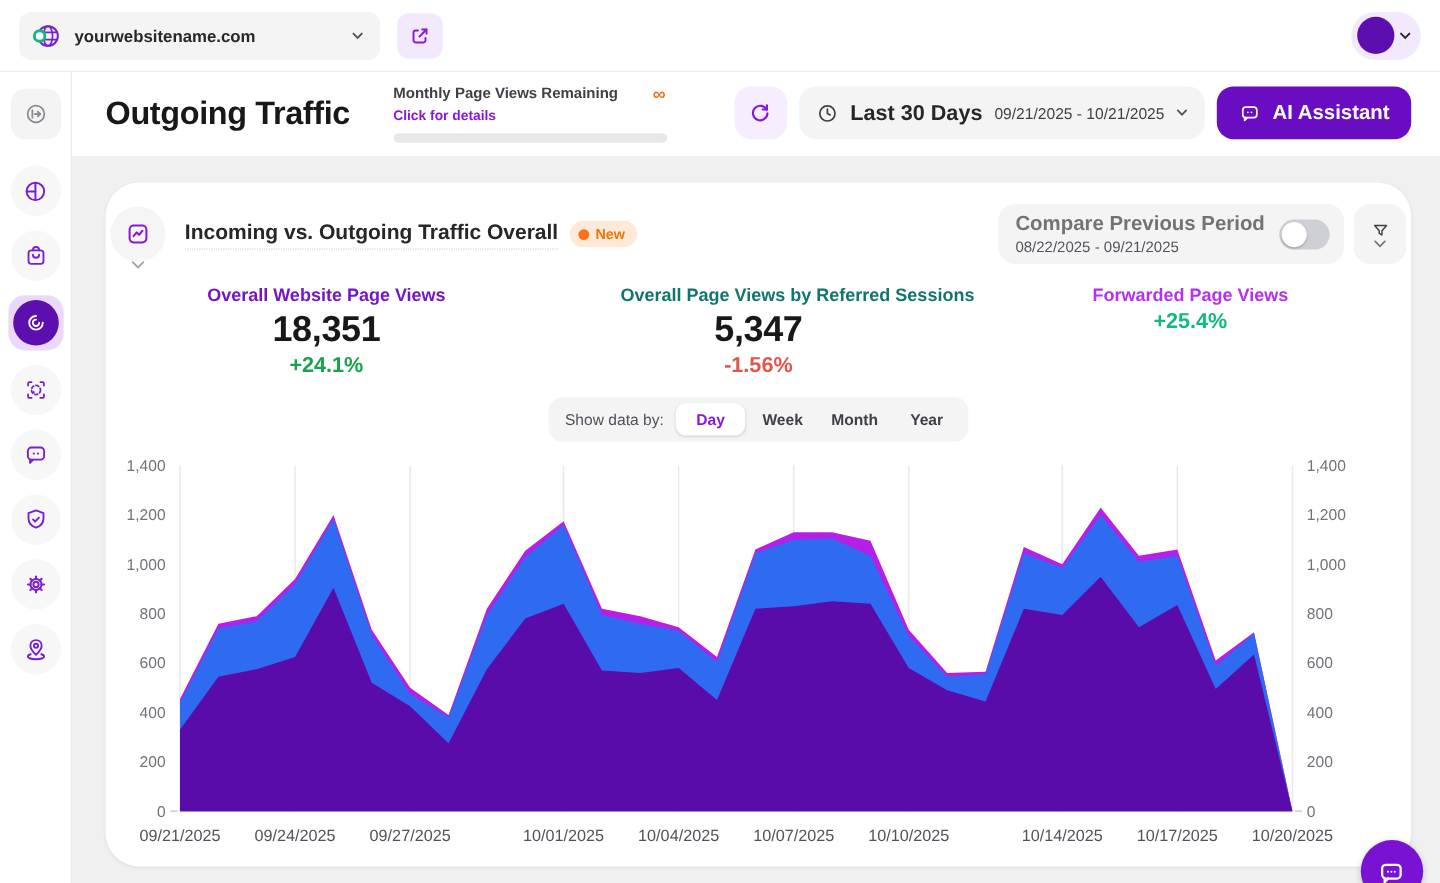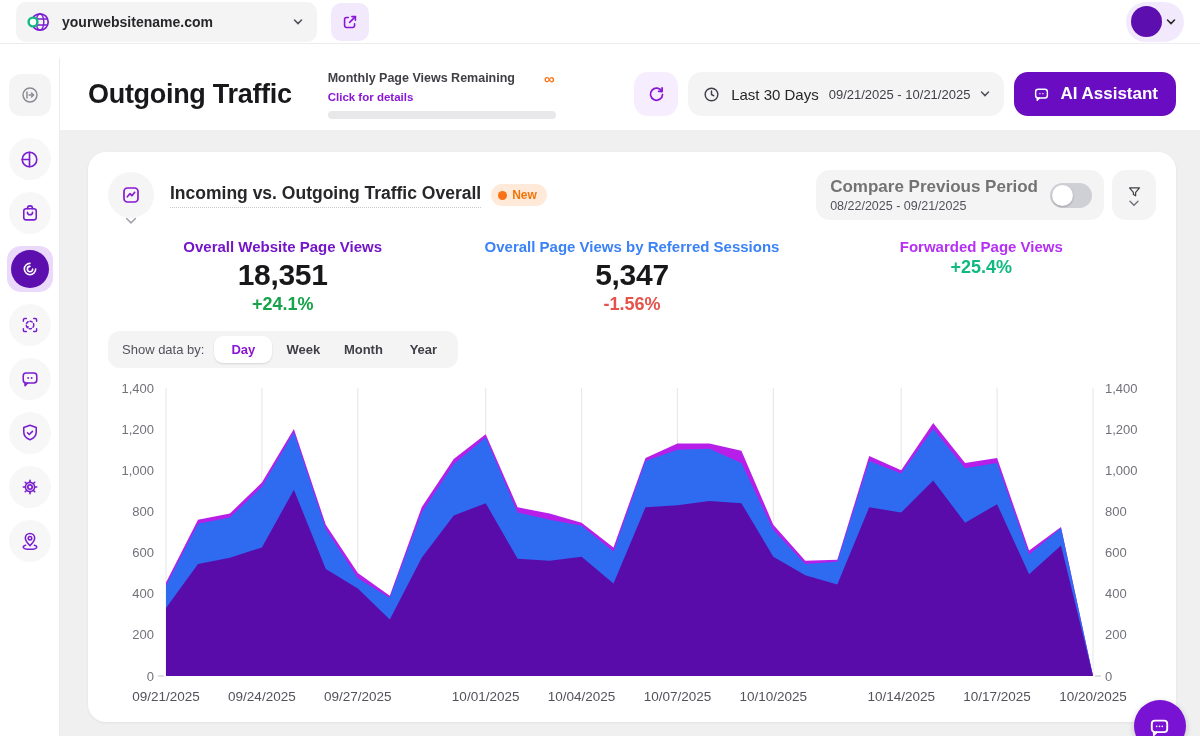--- a/index.html
+++ b/index.html
@@ -1,20 +1,20 @@
 <!DOCTYPE html>
 <html><head>
 <meta charset="utf-8">
 <style>
   * { margin:0; padding:0; box-sizing:border-box; }
   html,body { width:1200px; height:736px; overflow:hidden; background:#fff;
     font-family:"Liberation Sans", sans-serif; color:#1b1b1f; }
 
   
-  .topbar { position:absolute; left:0; top:0; width:1200px; height:44px; background:#fff;
+  .topbar { position:absolute; left:0; top:0; width:1200px; height:60px; background:#fff;
     border-bottom:1px solid #ececef; display:flex; align-items:center; padding:0 16px; z-index:5; }
   .site-pill { display:flex; align-items:center; gap:10px; background:#f4f4f5; border-radius:10px;
     height:40px; padding:0 14px 0 10px; cursor:pointer; }
   .site-pill .label { font-size:14px; font-weight:700; color:#27272a; margin-right:70px; }
   .icon-btn-lav { width:38px; height:38px; border-radius:10px; background:#f3e9fd; display:flex;
     align-items:center; justify-content:center; margin-left:14px; cursor:pointer; }
   .avatar-pill { margin-left:auto; background:#f3e9fd; border-radius:20px; height:40px; padding:0 8px 0 5px;
     display:flex; align-items:center; gap:4px; cursor:pointer; }
   .avatar-circle { width:31px; height:31px; border-radius:50%; background:#5c0eae; }
 
@@ -37,29 +37,29 @@
   .quota-top { display:flex; align-items:center; justify-content:space-between; }
   .quota-label { font-size:12.5px; font-weight:700; color:#3f3f46; }
   .quota-inf { font-size:15px; font-weight:800; color:#f97316; letter-spacing:1px; }
   .quota-link { font-size:11.5px; font-weight:600; color:#8b17d6; cursor:pointer; margin-top:1px; display:inline-block; }
   .quota-bar { margin-top:6px; height:8px; border-radius:4px; background:#e8e8ea; }
   .hdr-right { margin-left:auto; display:flex; align-items:center; gap:10px; }
   .refresh-btn { width:44px; height:44px; border-radius:14px; background:#f6eefe; display:flex;
     align-items:center; justify-content:center; cursor:pointer; }
   .date-pill { height:44px; border-radius:14px; background:#f4f4f5; display:flex; align-items:center;
     gap:10px; padding:0 14px; cursor:pointer; }
-  .date-pill .main { font-size:15px; font-weight:400; color:#27272a; }
+  .date-pill .main { font-size:18px; font-weight:700; color:#27272a; }
   .date-pill .range { font-size:13px; color:#3f3f46; }
   .ai-btn { height:44px; border-radius:14px; background:#6a0dc2; color:#fff; display:flex; align-items:center;
     gap:9px; padding:0 18px; font-size:17px; font-weight:700; cursor:pointer; }
 
   
   .content { position:absolute; left:60px; top:130px; width:1140px; height:606px; background:#f0f0f1; }
   .card { position:absolute; left:28px; top:22px; width:1088px; height:570px; background:#fff;
-    border-radius:18px; box-shadow:0 1px 3px rgba(0,0,0,.06); padding:18px 20px; }
+    border-radius:28px; box-shadow:0 1px 3px rgba(0,0,0,.06); padding:18px 4px; }
 
   .card-head { display:flex; align-items:center; }
   .chip { width:46px; height:46px; border-radius:50%; background:#f5f5f6; position:relative;
     display:flex; align-items:center; justify-content:center; cursor:pointer; }
   .chip .chev { position:absolute; left:50%; bottom:-7px; transform:translateX(-50%); color:#a1a1aa; }
   .card-title { font-size:17.5px; font-weight:700; color:#27272a; margin-left:16px;
     border-bottom:1.5px dotted #c9c9cf; padding-bottom:3px; cursor:default; }
   .new-badge { margin-left:10px; background:#ffe9d8; border-radius:12px; height:22px; display:flex;
     align-items:center; gap:5px; padding:0 10px 0 7px; font-size:12px; font-weight:700; color:#f1750c; }
   .new-badge .dot { width:9px; height:9px; border-radius:50%; background:#f97316; }
@@ -74,21 +74,21 @@
   .filter-btn { width:44px; height:50px; border-radius:14px; background:#f4f4f5; display:flex;
     flex-direction:column; align-items:center; justify-content:center; cursor:pointer; gap:1px; }
   .filter-btn .chev { color:#71717a; margin-top:-2px; }
 
   .metrics { display:flex; margin-top:18px; }
   .metric { flex:1; text-align:center; }
   .metric-title { font-size:15px; font-weight:700; }
   .metric-value { font-size:30px; font-weight:650; color:#18181b; margin-top:3px; letter-spacing:-.3px; }
   .metric-delta { font-size:18px; font-weight:600; margin-top:2px; }
 
-  .showdata-row { display:flex; justify-content:flex-start; margin-top:16px; }
+  .showdata-row { display:flex; justify-content:center; margin-top:16px; }
   .showdata { background:#f4f4f5; border-radius:12px; height:37px; display:flex; align-items:center;
     padding:0 6px 0 14px; gap:2px; }
   .showdata-label { font-size:13px; color:#52525b; margin-right:8px; }
   .sd-tab { min-width:58px; height:27px; display:flex; align-items:center; justify-content:center;
     font-size:13px; font-weight:600; color:#3f3f46; border-radius:9px; cursor:pointer; padding:0 8px; }
   .sd-tab.active { background:#fff; color:#8b17d6; box-shadow:0 1px 2px rgba(0,0,0,.12); }
 
   .chart-wrap { margin-top:8px; }
   svg text { font-family:"Liberation Sans", sans-serif; }
 
@@ -282,21 +282,21 @@
       </div>
     </div>
 
     <div class="metrics">
       <div class="metric">
         <div class="metric-title" style="color: rgb(117, 21, 201);">Overall Website Page Views</div>
         <div class="metric-value">18,351</div>
         <div class="metric-delta" style="color: rgb(22, 163, 74);">+24.1%</div>
       </div>
       <div class="metric">
-        <div class="metric-title" style="color: #3b82f6;">Overall Page Views by Referred Sessions</div>
+        <div class="metric-title" style="color: #0f766e; text-align: right;">Overall Page Views by Referred Sessions</div>
         <div class="metric-value">5,347</div>
         <div class="metric-delta" style="color: rgb(229, 83, 75);">-1.56%</div>
       </div>
       <div class="metric">
         <div class="metric-title" style="color: rgb(181, 47, 245);">Forwarded Page Views</div>
         <div class="metric-delta" style="color: rgb(16, 185, 129);">+25.4%</div>
       </div>
     </div>
 
     <div class="showdata-row">

